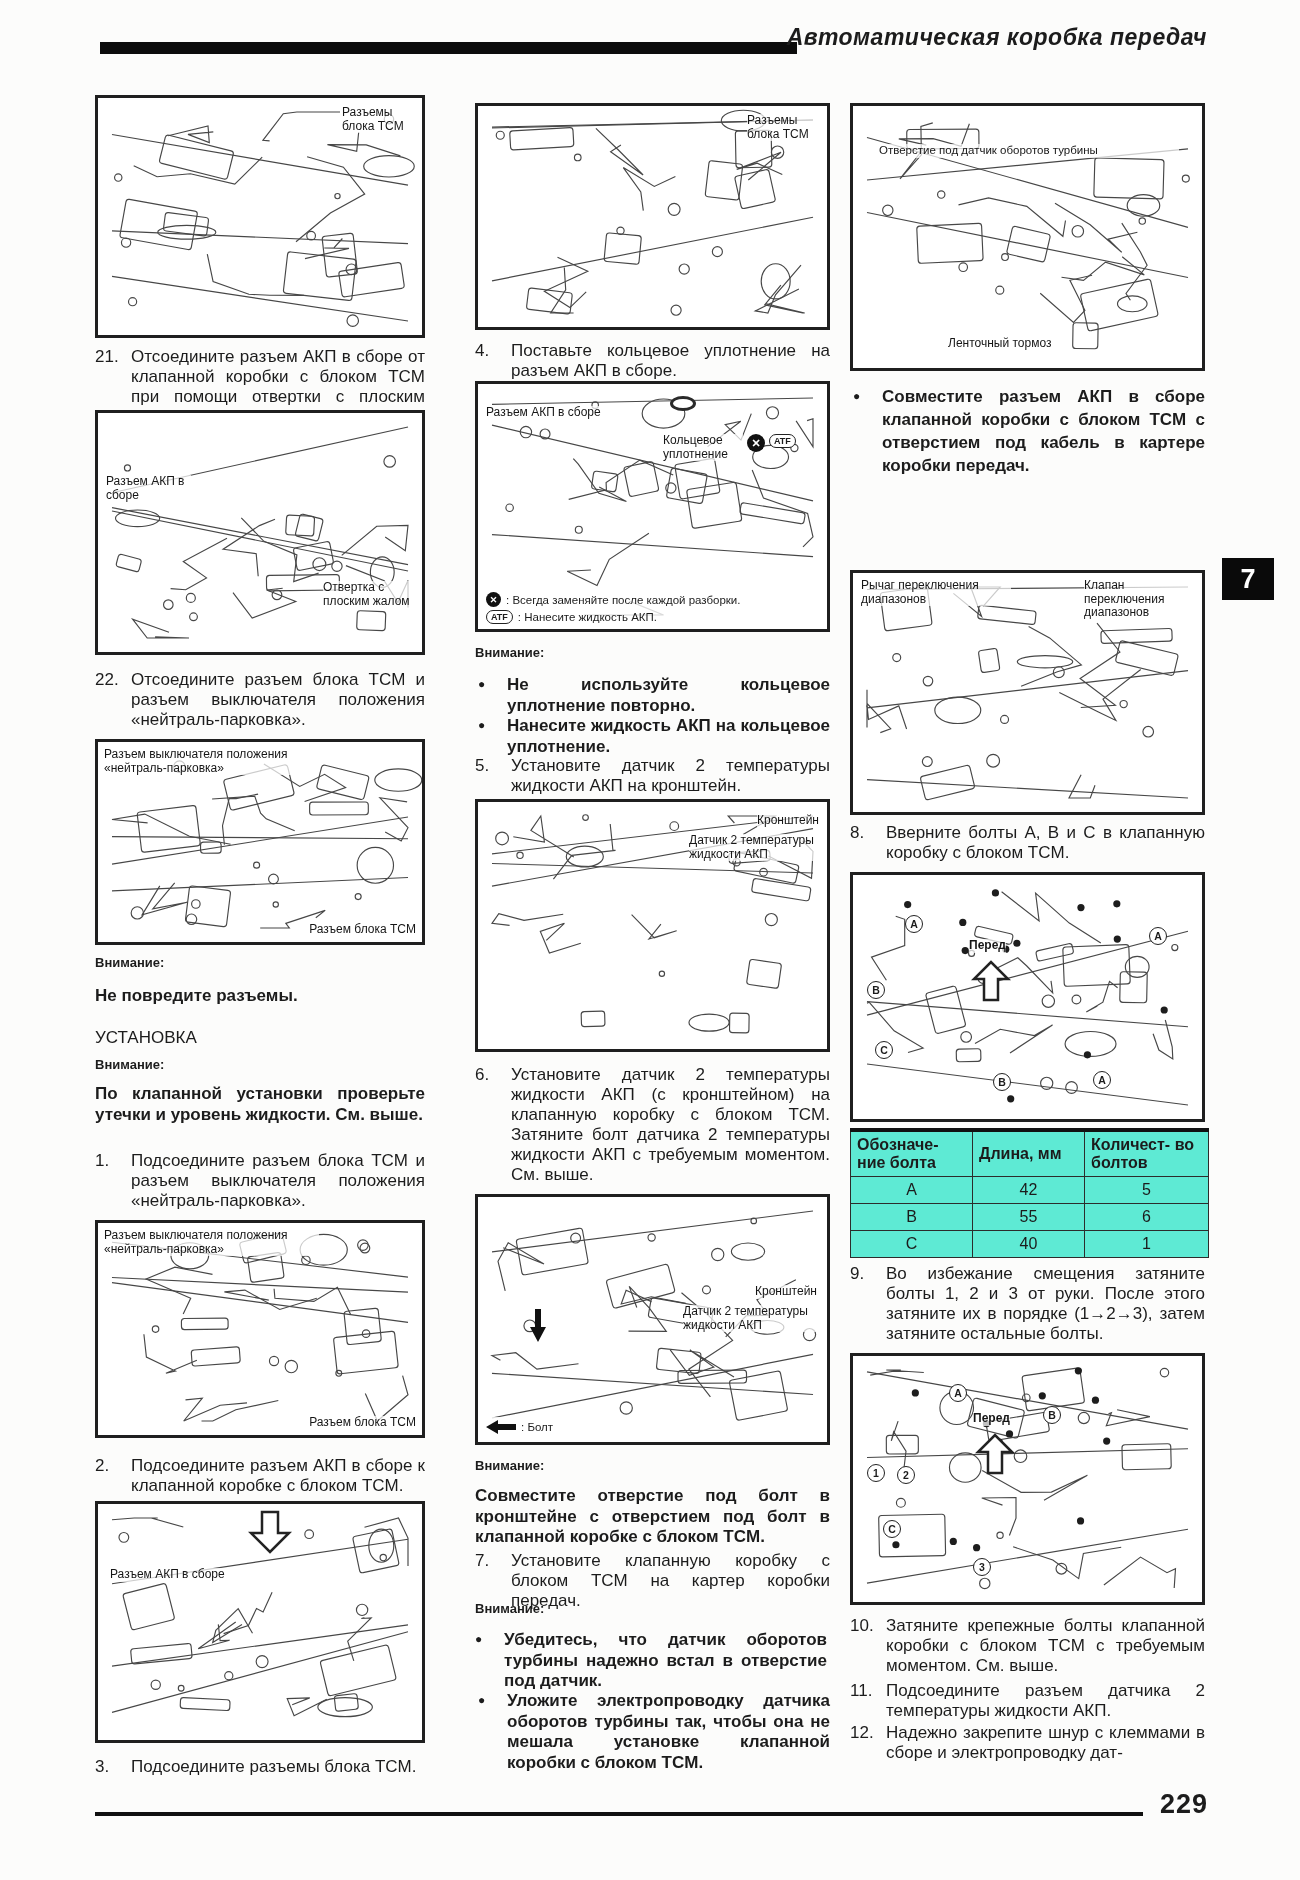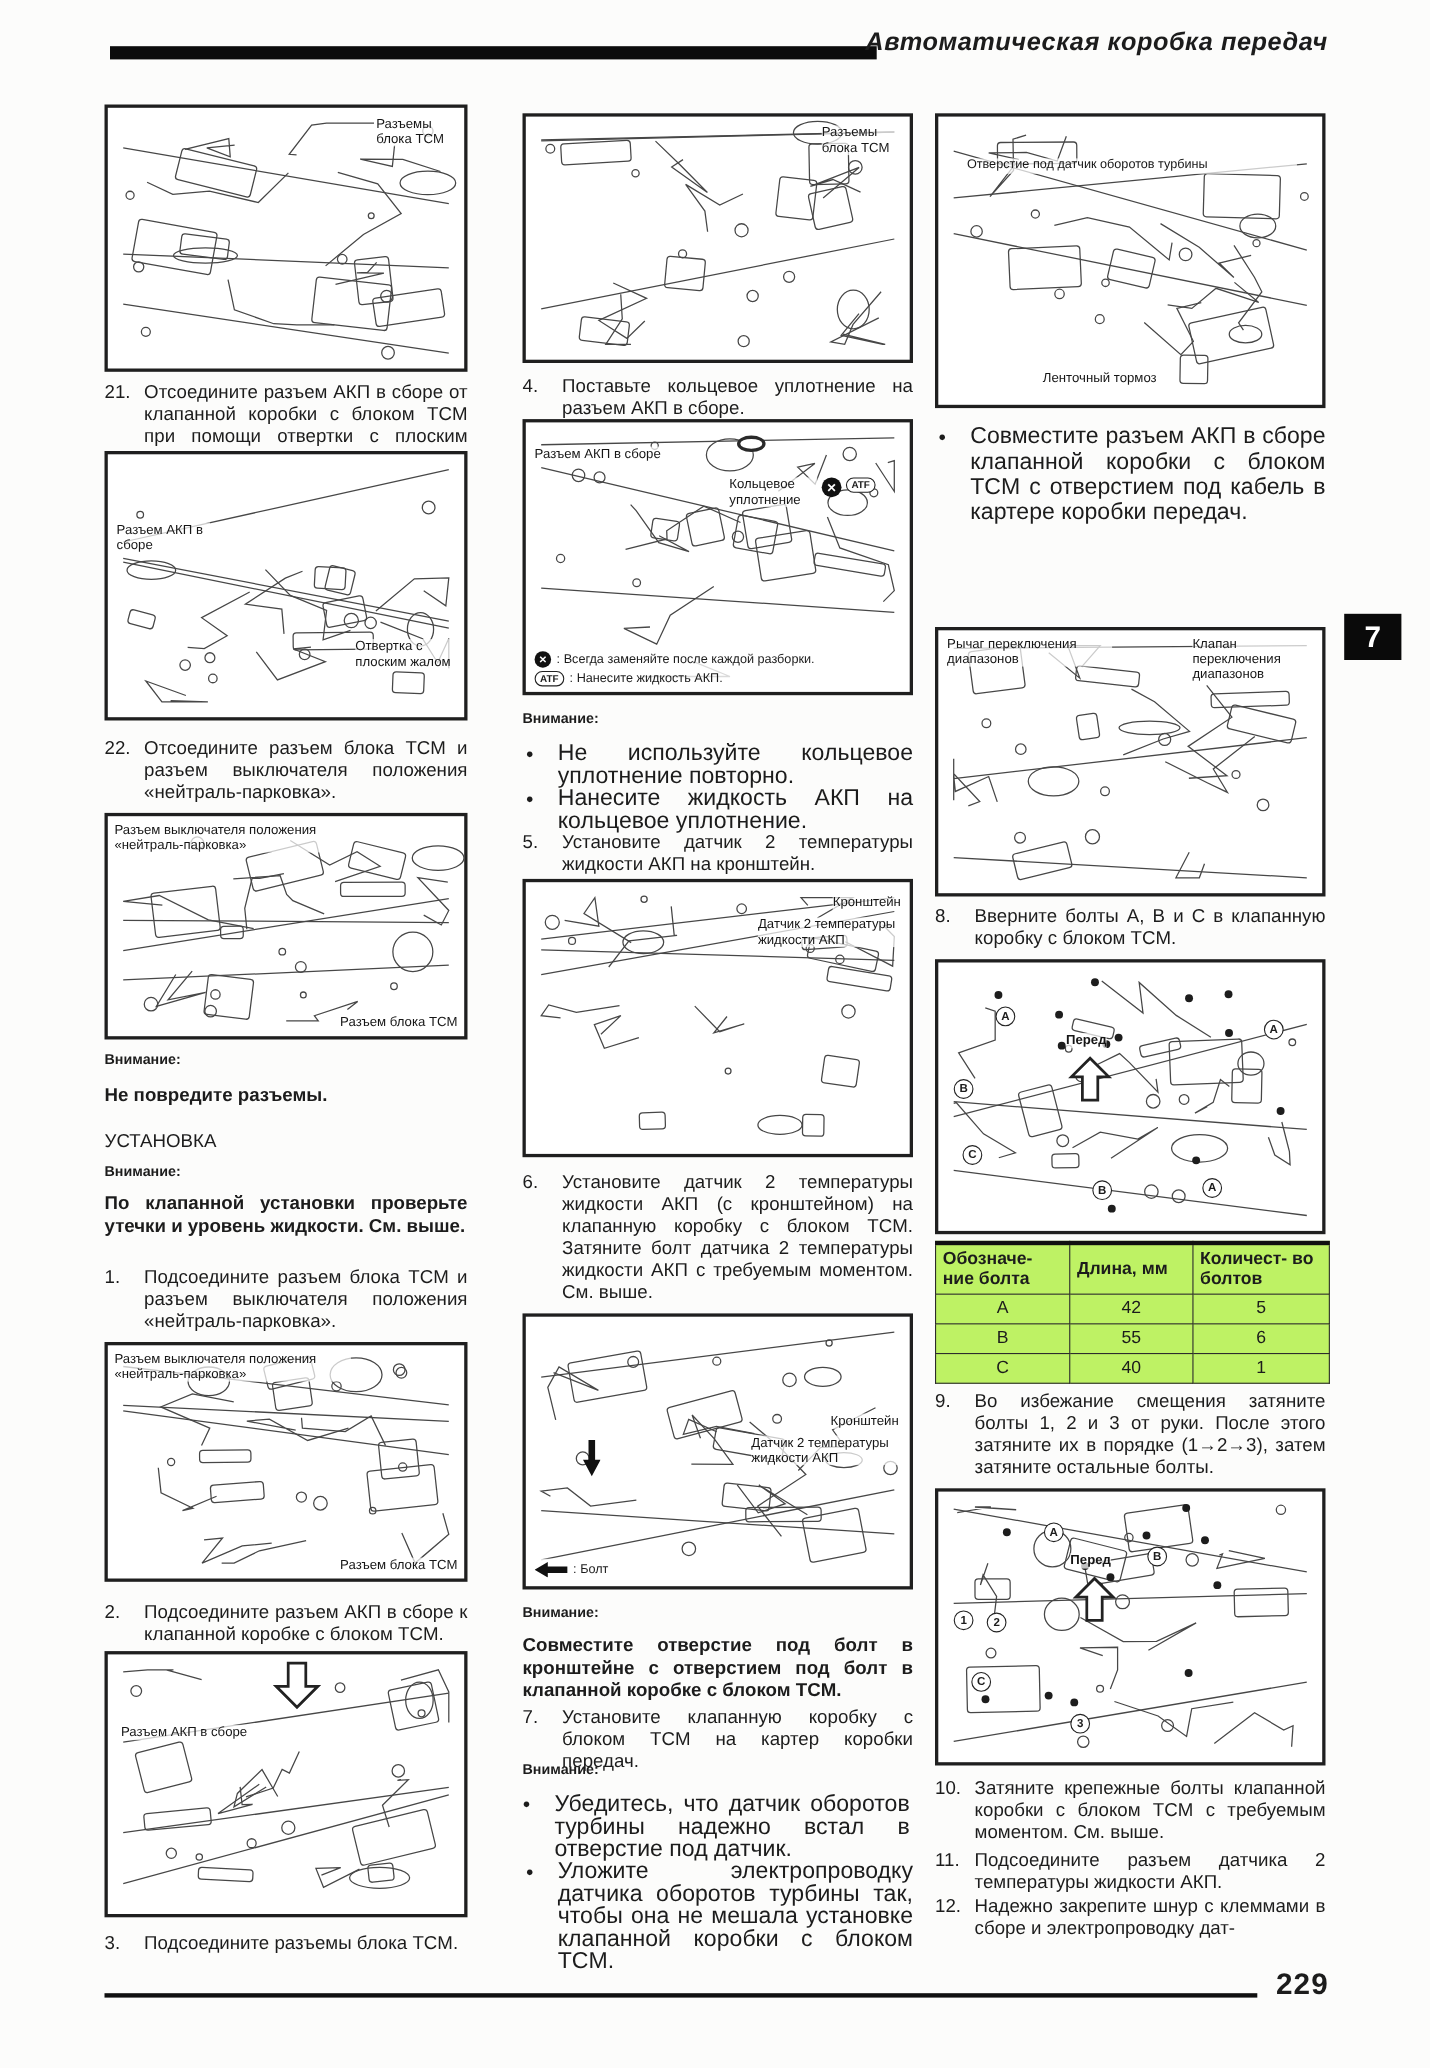--- a/index.html
+++ b/index.html
@@ -27,29 +27,29 @@
     font-size:10.5px;font-weight:bold;display:flex;align-items:center;justify-content:center}
   .ring{position:absolute;z-index:2;width:26px;height:15px;border:3px solid #2a2a2a;border-radius:50%;background:#fff}
 
   
   .step{position:absolute;display:flex;font-size:17px;line-height:20px}
   .step .num{flex:0 0 36px}
   .step .txt{flex:1;text-align:justify}
   .heading{position:absolute;font-size:17px;font-weight:normal}
   .warn-label{position:absolute;font-size:13px;font-weight:bold}
   .warn-text{position:absolute;font-size:17px;line-height:20.5px;font-weight:bold;text-align:justify}
-  .bullet{position:absolute;display:flex;font-size:21px;line-height:20.5px;font-weight:normal}
+  .bullet{position:absolute;display:flex;font-size:17px;line-height:20.5px;font-weight:bold}
   .bullet.lh22{line-height:23px}
   .bullet .dot{flex:0 0 32px;padding-left:3px}
   .bullet .dot::before{content:"●";font-size:12px;position:relative;top:-2px}
   .bullet .txt{flex:1;text-align:justify}
 
   
   .bolt-table{position:absolute;left:850px;top:1128px;width:358px;border-collapse:collapse;table-layout:fixed;
-    font-size:16px;background:#bef264;border-top:4px solid #111}
+    font-size:16px;background:#5eead4;border-top:4px solid #111}
   .bolt-table th,.bolt-table td{border:1.4px solid #2c2c2c;padding:2px 6px;height:27px}
   .bolt-table th{font-weight:bold;text-align:left;height:46px;vertical-align:middle}
   .bolt-table th+th{text-align:left}
   .bolt-table td{text-align:center}
   .bolt-table col.c1{width:122px}.bolt-table col.c2{width:112px}.bolt-table col.c3{width:124px}
 
   
   .icon-x{display:inline-flex;width:18px;height:18px;border-radius:50%;background:#111;color:#fff;
     align-items:center;justify-content:center;font-size:11px;font-weight:bold;flex:none}
   .icon-x::before{content:"✕"}

